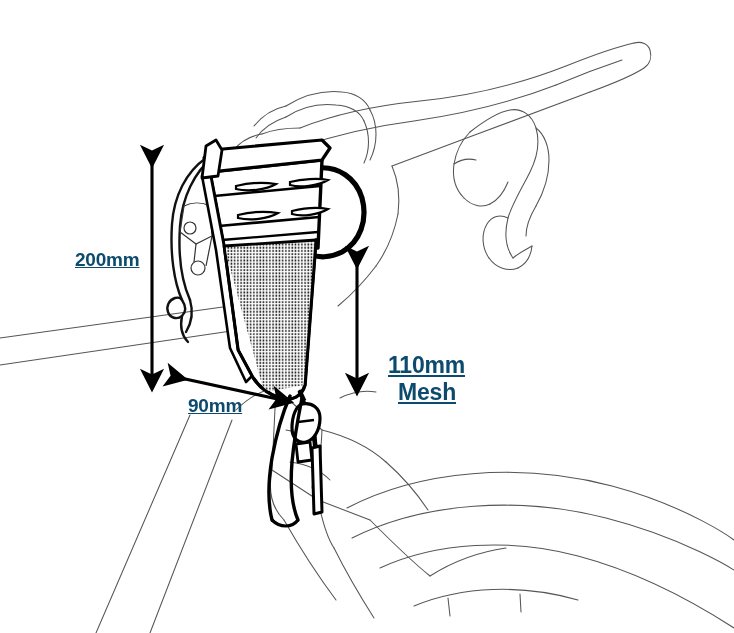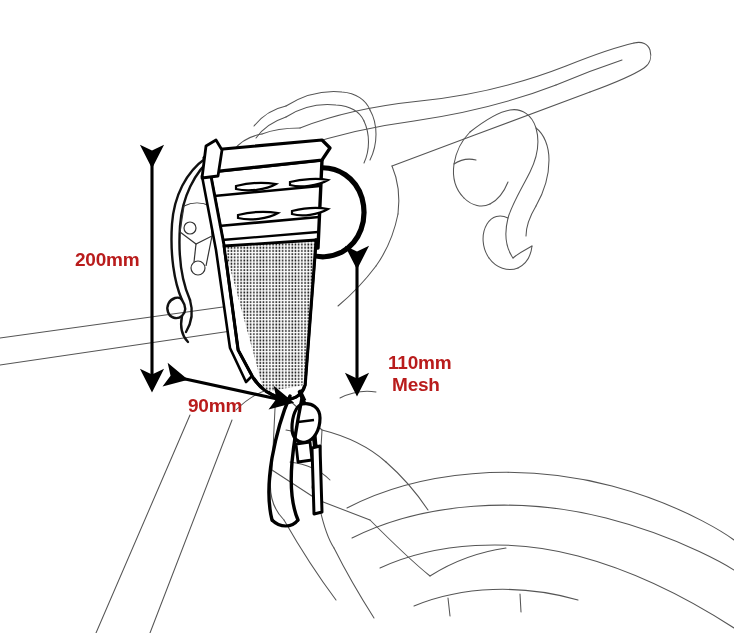--- a/index.html
+++ b/index.html
@@ -22,44 +22,45 @@
     position: absolute;
     top: 0;
     left: 0;
     width: 734px;
     height: 633px;
   }
   .dim-label {
     position: absolute;
     font-family: "Liberation Sans", sans-serif;
     font-weight: bold;
-    color: #b91c1c;
+    color: #0c4a6e;
     white-space: pre;
     line-height: 1.18;
     letter-spacing: -0.2px;
+    text-decoration: underline;
   }
   #label-200 {
     left: 75px;
     top: 249px;
     font-size: 19px;
   }
   #label-90 {
     left: 188px;
     top: 395px;
     font-size: 19px;
   }
   #label-110 {
     left: 388px;
     top: 352px;
-    font-size: 19px;
+    font-size: 23px;
     text-align: left;
   }
   #label-110 .l2 {
     display: block;
-    margin-left: 4px;
+    margin-left: 10px;
   }
 </style>
 </head>
 <body>
 
 <div id="stage">
 
   <svg id="diagram" viewBox="0 0 734 633">
 
     <defs>

